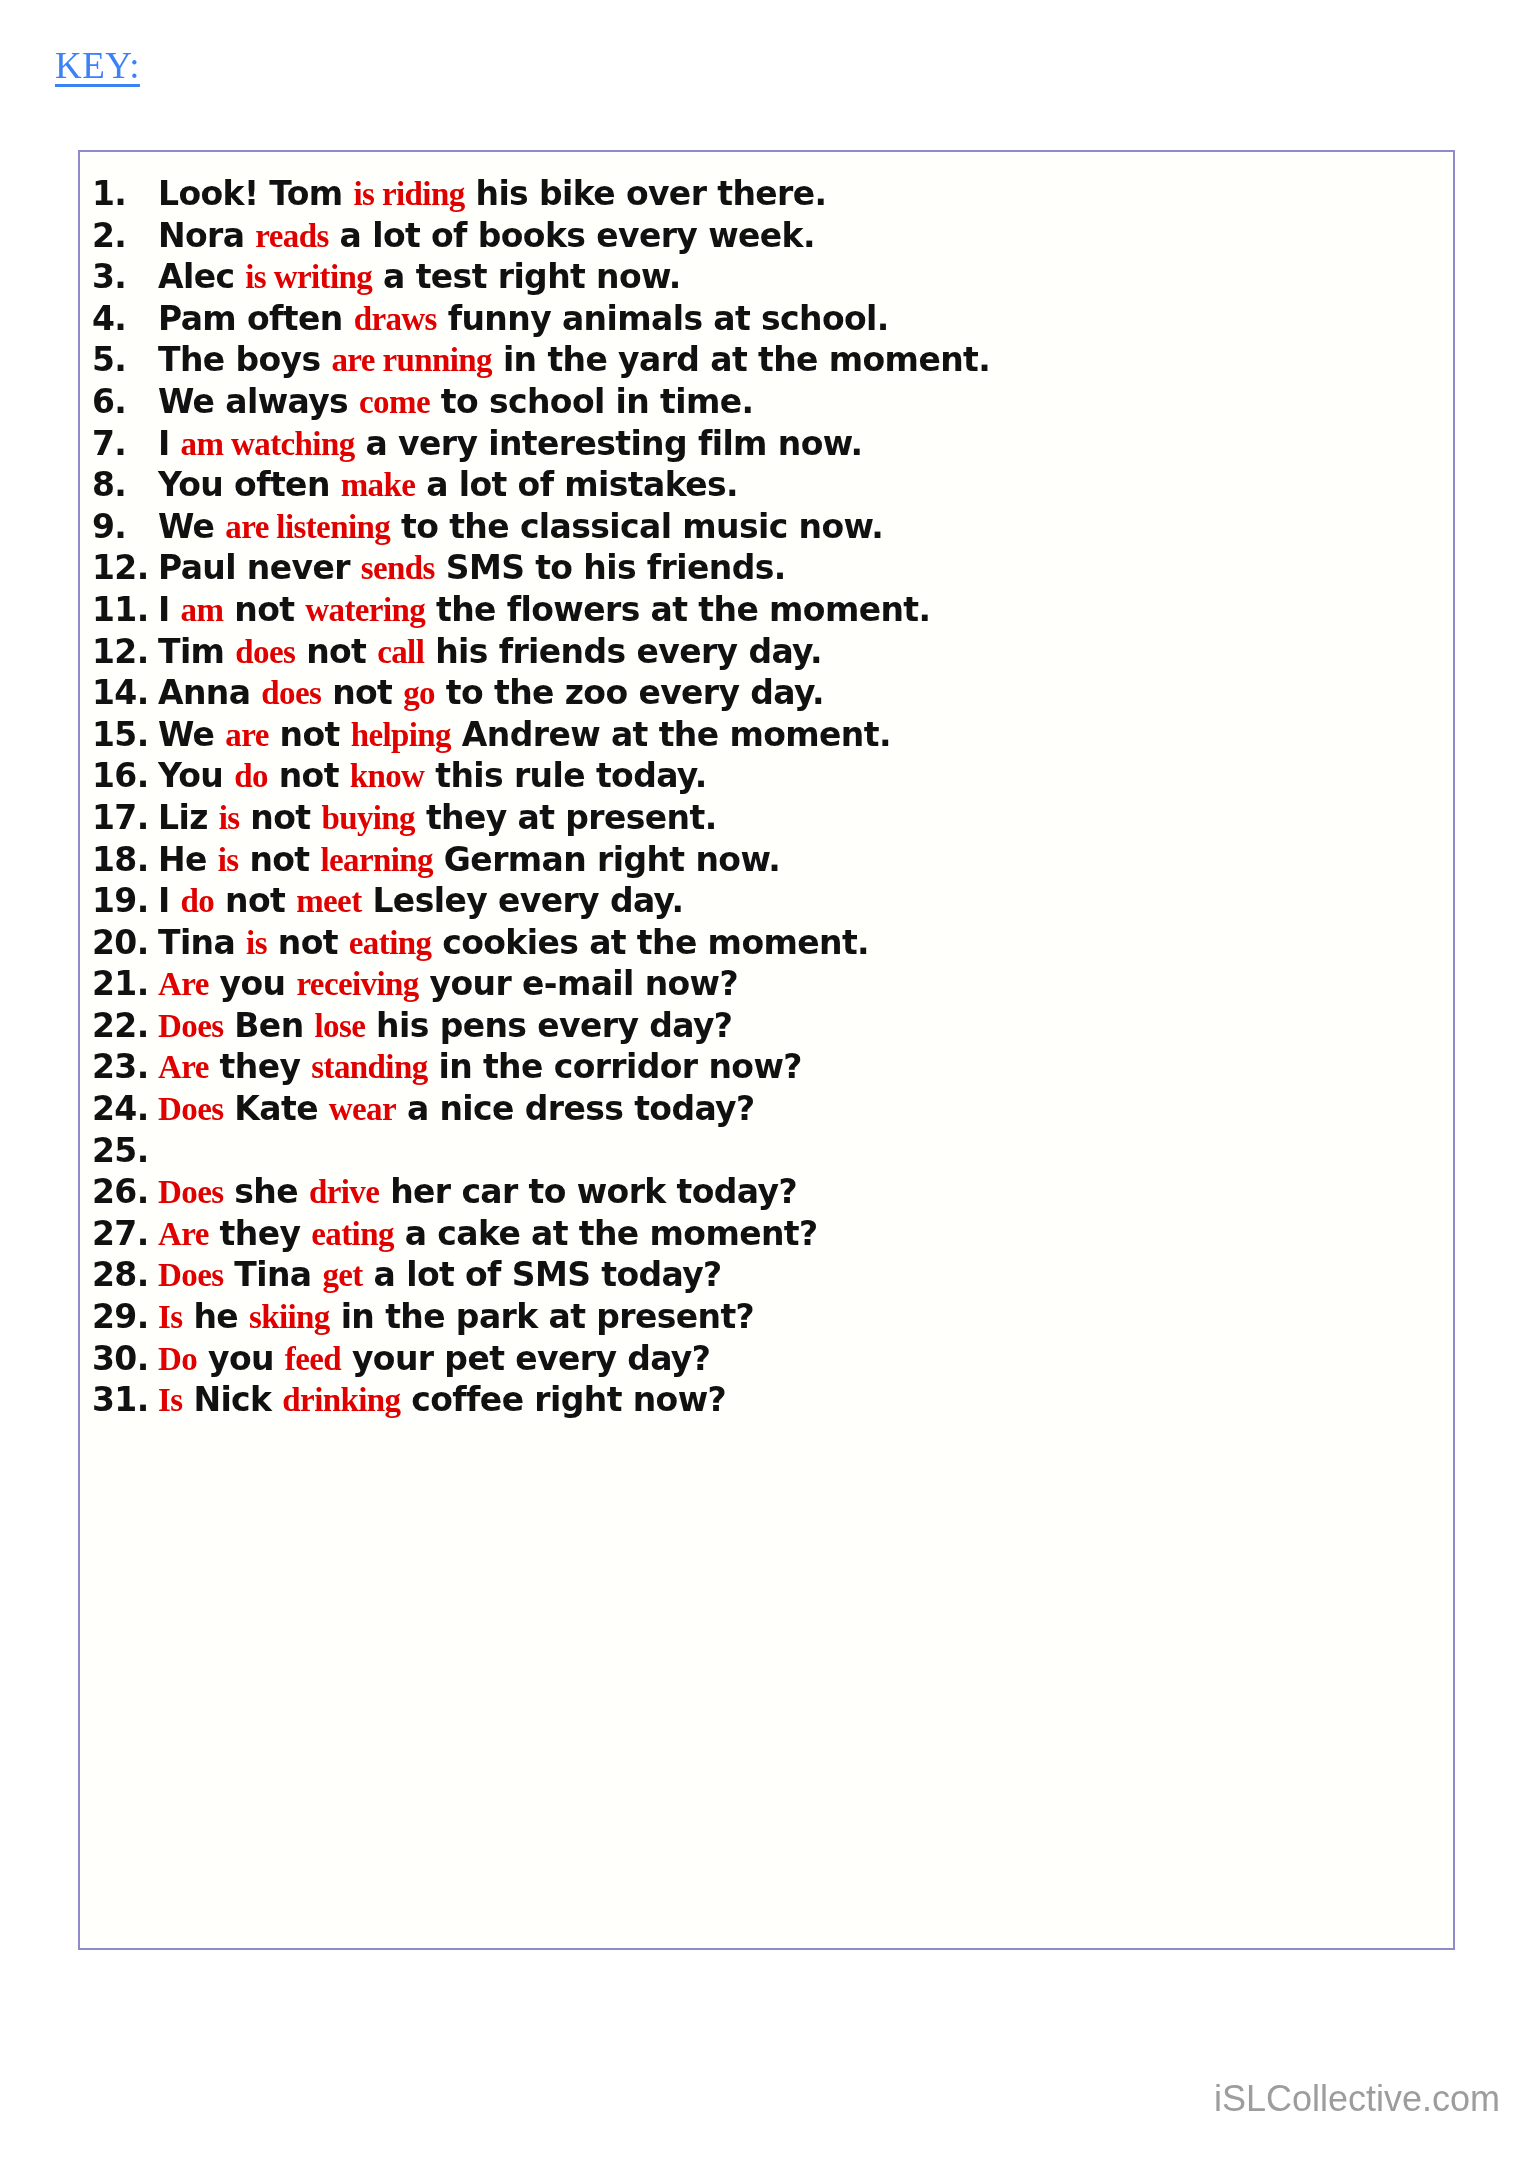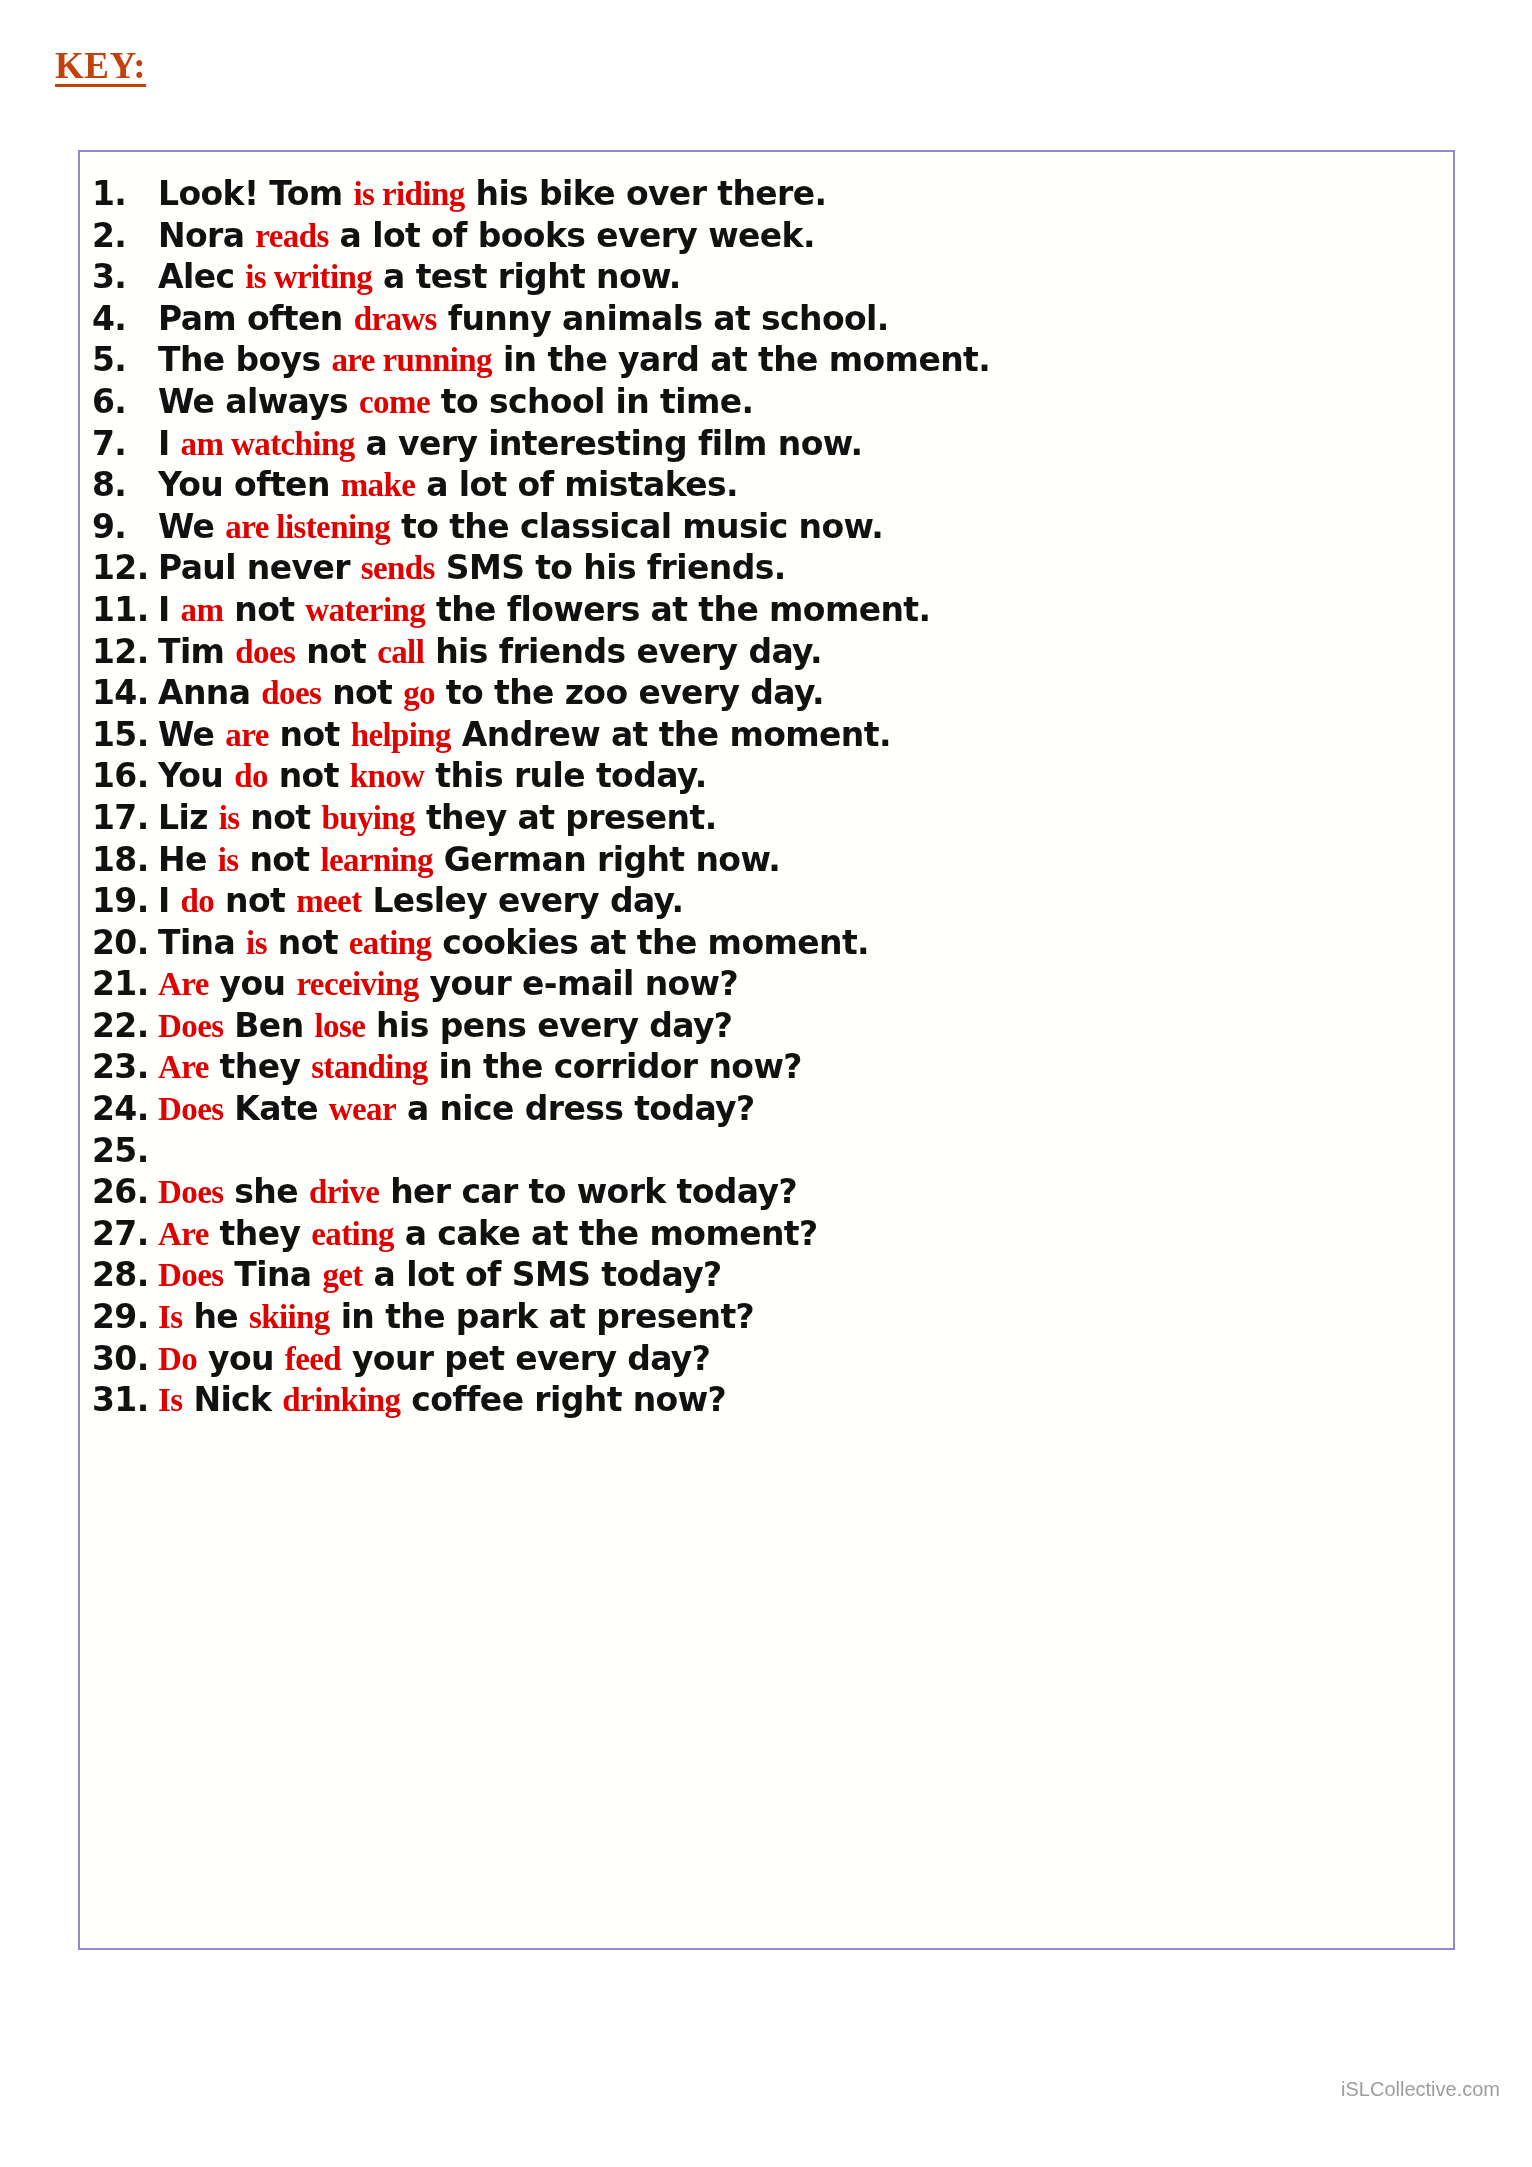--- a/index.html
+++ b/index.html
@@ -14,24 +14,24 @@
     font-family: "DejaVu Sans", sans-serif;
     overflow: hidden;
   }
 
   
   #page-title {
     position: absolute;
     left: 55px;
     top: 44px;
     font-family: "Liberation Serif", "DejaVu Serif", serif;
-    font-weight: bold;
+    font-weight: normal;
     font-size: 37px;
     letter-spacing: 0.5px;
-    color: #c2410c;
+    color: #3b82f6;
     text-decoration: underline;
     text-decoration-thickness: 3px;
     text-underline-offset: 6px;
   }
 
   
   #answer-box {
     position: absolute;
     left: 78px;
     top: 150px;
@@ -84,21 +84,21 @@
     font-weight: bold;
     font-family: Liberation Serif, serif;
   }
 
   
   #watermark {
     position: absolute;
     right: 32px;
     top: 2078px;
     font-family: "Liberation Sans", "DejaVu Sans", sans-serif;
-    font-size: 20px;
+    font-size: 36px;
     color: #9d9d9d;
     letter-spacing: 0px;
   }
 </style>
 </head>
 <body>
 
 <div>
 
   <div id="page-title">KEY:</div>

